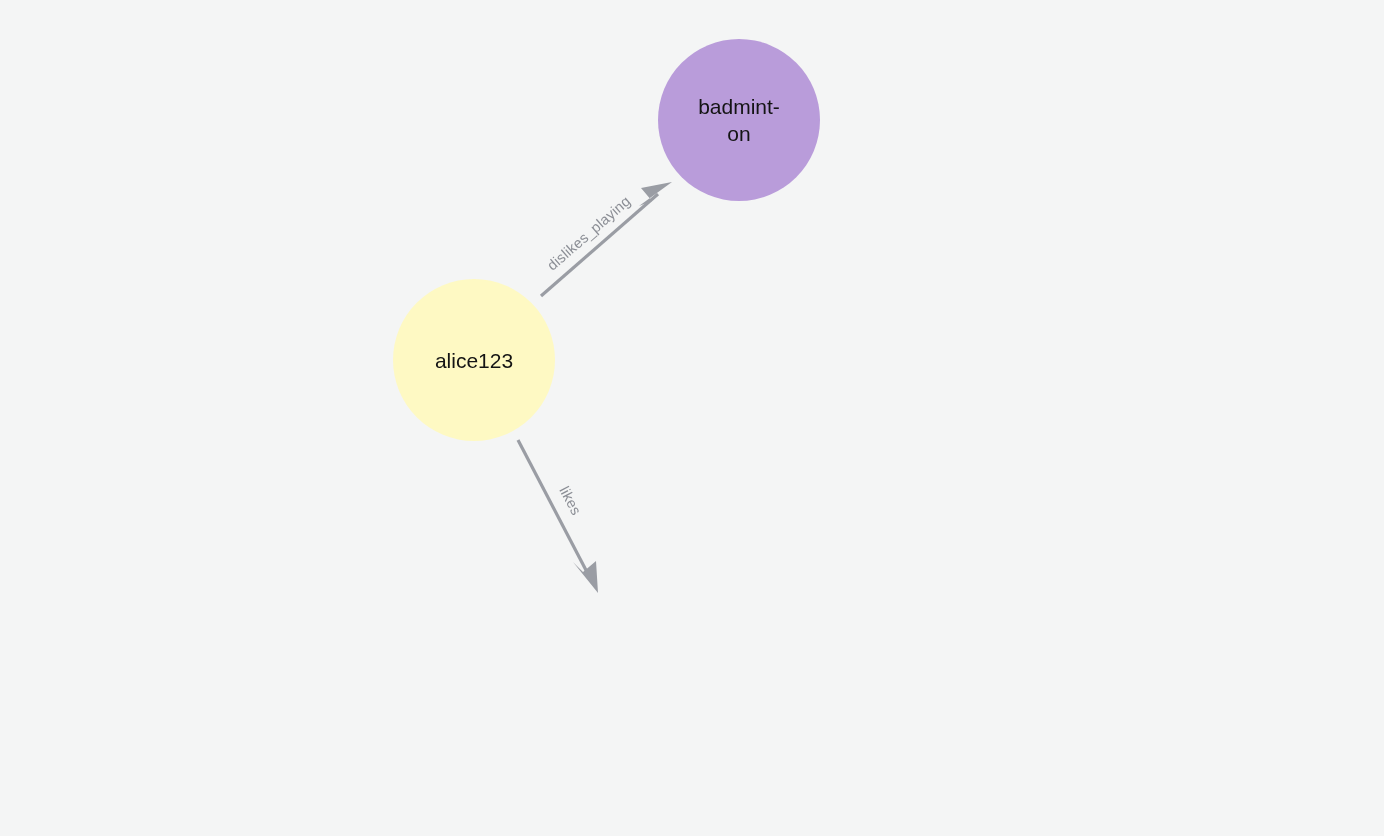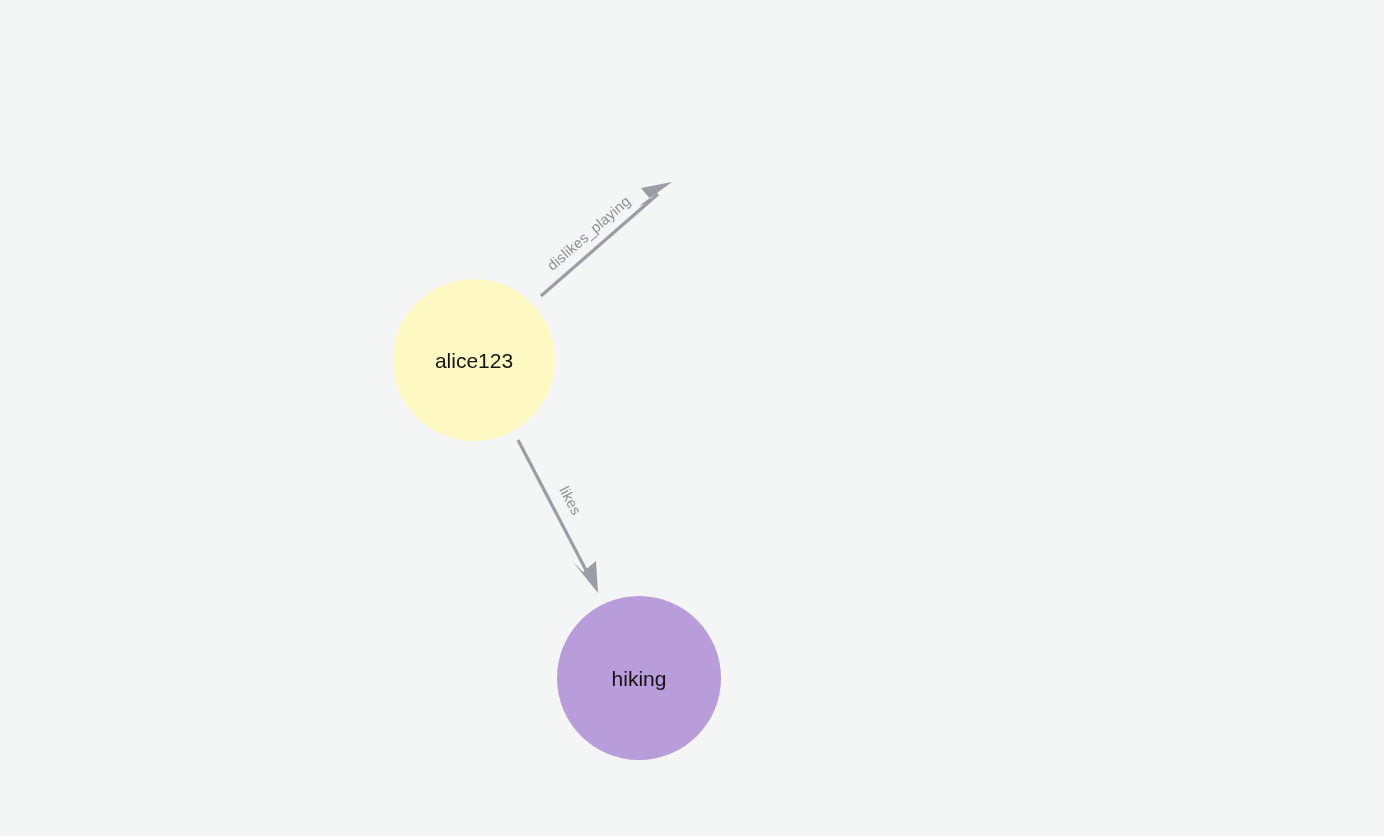--- a/index.html
+++ b/index.html
@@ -69,22 +69,23 @@
       <text class="edge-label" x="592" y="237" text-anchor="middle" transform="rotate(-41 592 237)">dislikes_playing</text>
     </g>
 
     <g>
       <line class="edge-line" x1="518" y1="440" x2="588" y2="574"></line>
       <polygon class="edge-head" points="598,593 596,561 583,572 573,562"></polygon>
       <text class="edge-label" x="566" y="503" text-anchor="middle" transform="rotate(62 566 503)">likes</text>
     </g>
   </svg>
 
+  <div class="node" style="left:658px; top:39px; width:162px; height:162px; background:#b99cda;">
+    <span class="node-label">badmint-
+on</span>
+  </div>
 
   <div class="node" style="left:393px; top:279px; width:162px; height:162px; background:#fef9c3;">
     <span class="node-label">alice123</span>
   </div>
 
-  <div class="node" style="left:557px; top:596px; width:164px; height:164px; background:#b99cda;">
-    <span class="node-label">hiking</span>
-  </div>
 
 </div>
 
 </body></html>

